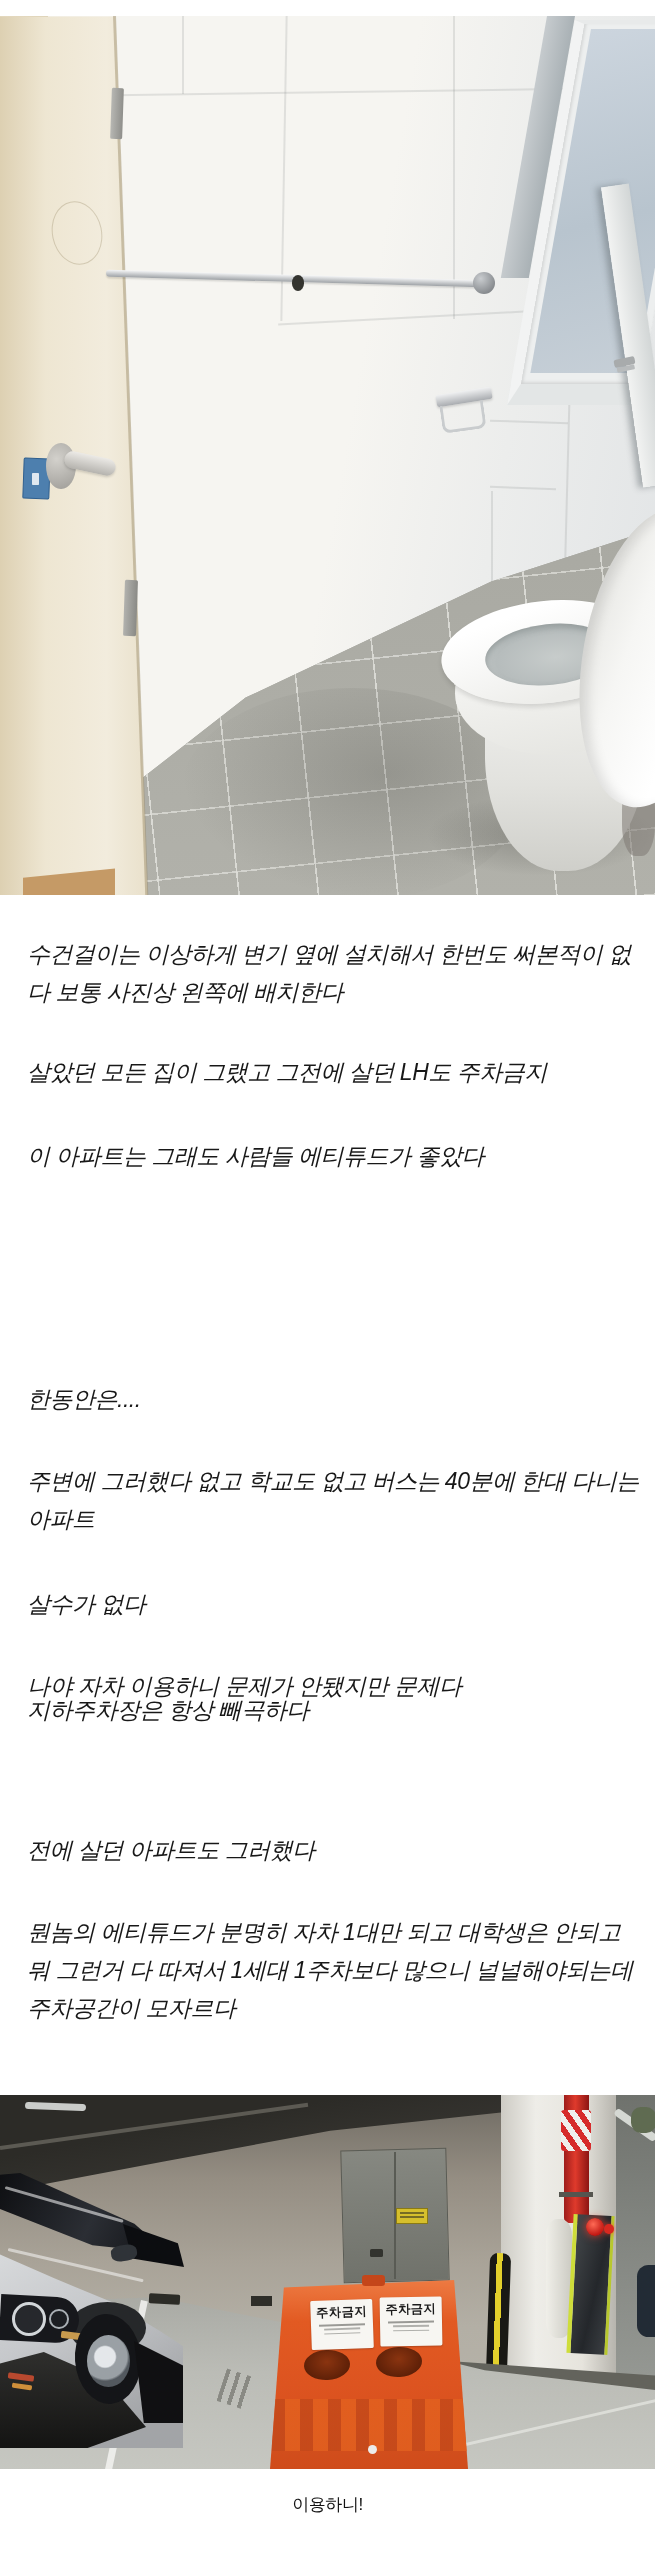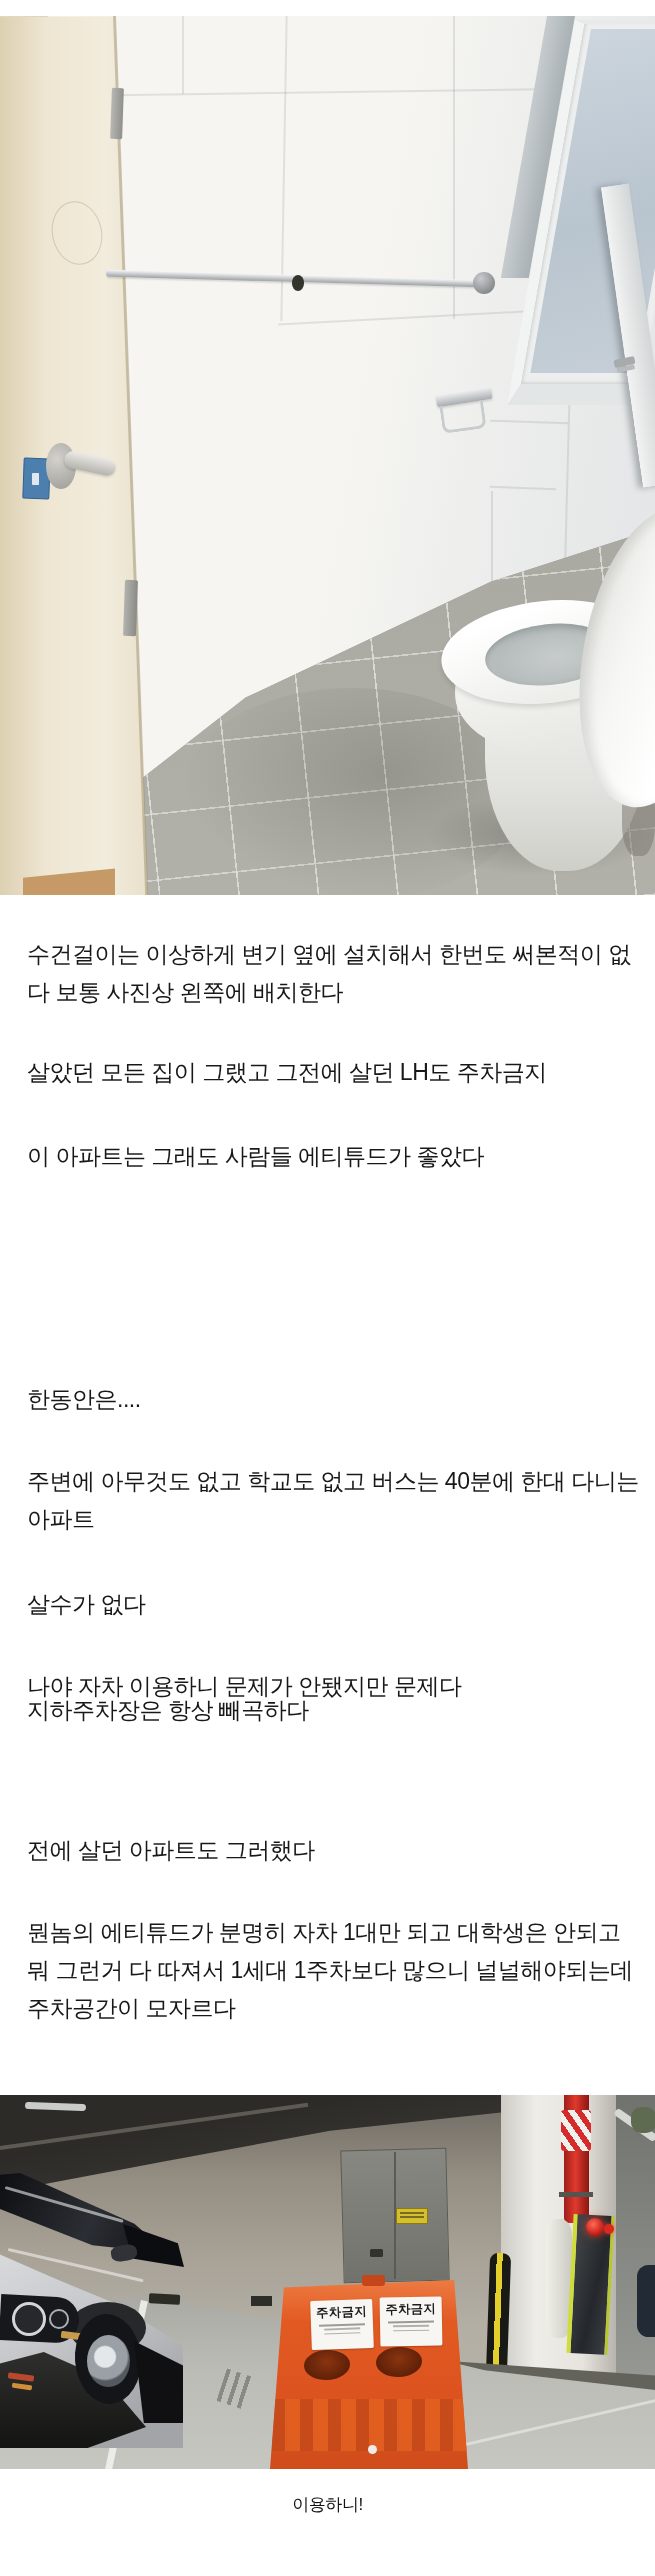--- a/index.html
+++ b/index.html
@@ -1,21 +1,21 @@
 <!DOCTYPE html>
 <html style="font-size:13px"><head>
 <meta charset="utf-8">
 <style>
   html,body{margin:0;padding:0;background:#ffffff;}
   body{width:655px;height:2576px;position:relative;overflow:hidden;
        font-family:"Liberation Sans","DejaVu Sans",sans-serif;}
   .abs{position:absolute;}
   .photo{position:absolute;left:0;width:655px;overflow:hidden;}
   .para{position:absolute;left:27px;width:613px;margin:0;font-size:23px;line-height:38px;
-        color:#181818;letter-spacing:-0.5px;word-break:break-all;font-weight:400;}
+        color:#181818;letter-spacing:-0.5px;word-break:break-all;font-weight:400;font-style:italic;}
   .p1{top:935px}.p2{top:1053px}.p3{top:1137px}.p4{top:1380px}.p5{top:1462px}
   .p6{top:1585px}.p7{top:1667px}.p8{top:1691px}.p9{top:1831px}.p10{top:1913px}
   .caption{position:absolute;top:2493px;left:0;width:655px;text-align:center;
            font-size:17px;color:#121212;letter-spacing:-0.4px;}
   .grout{position:absolute;background:rgba(120,125,128,0.18);}
   .sign{position:absolute;width:62px;height:49px;background:#f7f6f2;border-radius:1.6px;
         box-shadow:0 0.8px 1.6px rgba(0,0,0,0.25);text-align:center;padding-top:4.1px;box-sizing:border-box;}
   .sign .t{font-size:12.3px;font-weight:bold;color:#1c1c1c;letter-spacing:0.4px;}
   .sign .l{height:1.6px;background:#9a9a96;margin:3.3px 8.2px 0 8.2px;}
   .sign .l2{height:1.6px;background:#b0b0ac;margin:2.5px 13px 0 13px;}
@@ -102,21 +102,21 @@
               box-shadow:inset 0 3.3px 6.6px rgba(70,80,80,0.35);"></div>
   <div class="abs" style="left:583px;top:490px;width:147px;height:303px;border-radius:50%;transform:rotate(10deg);
               background:linear-gradient(100deg,#e2e2de 0%,#f6f6f4 35%,#ffffff 70%);
               box-shadow:inset 8.2px 0 11.5px rgba(0,0,0,0.10);"></div>
 </div>
 
 <p class="para p1">수건걸이는 이상하게 변기 옆에 설치해서 한번도 써본적이 없다 보통 사진상 왼쪽에 배치한다</p>
 <p class="para p2">살았던 모든 집이 그랬고 그전에 살던 LH도 주차금지</p>
 <p class="para p3">이 아파트는 그래도 사람들 에티튜드가 좋았다</p>
 <p class="para p4">한동안은....</p>
-<p class="para p5">주변에 아무것도 없고 학교도 없고 버스는 40분에 한대 다니는 아파트</p>
+<p class="para p5">주변에 그러했다 없고 학교도 없고 버스는 40분에 한대 다니는 아파트</p>
 <p class="para p6">살수가 없다</p>
 <p class="para p7">나야 자차 이용하니 문제가 안됐지만 문제다</p>
 <p class="para p8">지하주차장은 항상 빼곡하다</p>
 <p class="para p9">전에 살던 아파트도 그러했다</p>
 <p class="para p10">뭔놈의 에티튜드가 분명히 자차 1대만 되고 대학생은 안되고 뭐 그런거 다 따져서 1세대 1주차보다 많으니 널널해야되는데 주차공간이 모자르다</p>
 
 <div class="photo" style="top:2095px;height:374px;
             background:linear-gradient(180deg,#6e6a62 0%,#948d82 22%,#a9a398 45%,#b3afa5 62%,#b8b5ac 100%);">
 
   <div class="abs" style="left:0;top:0;width:508px;height:119px;

